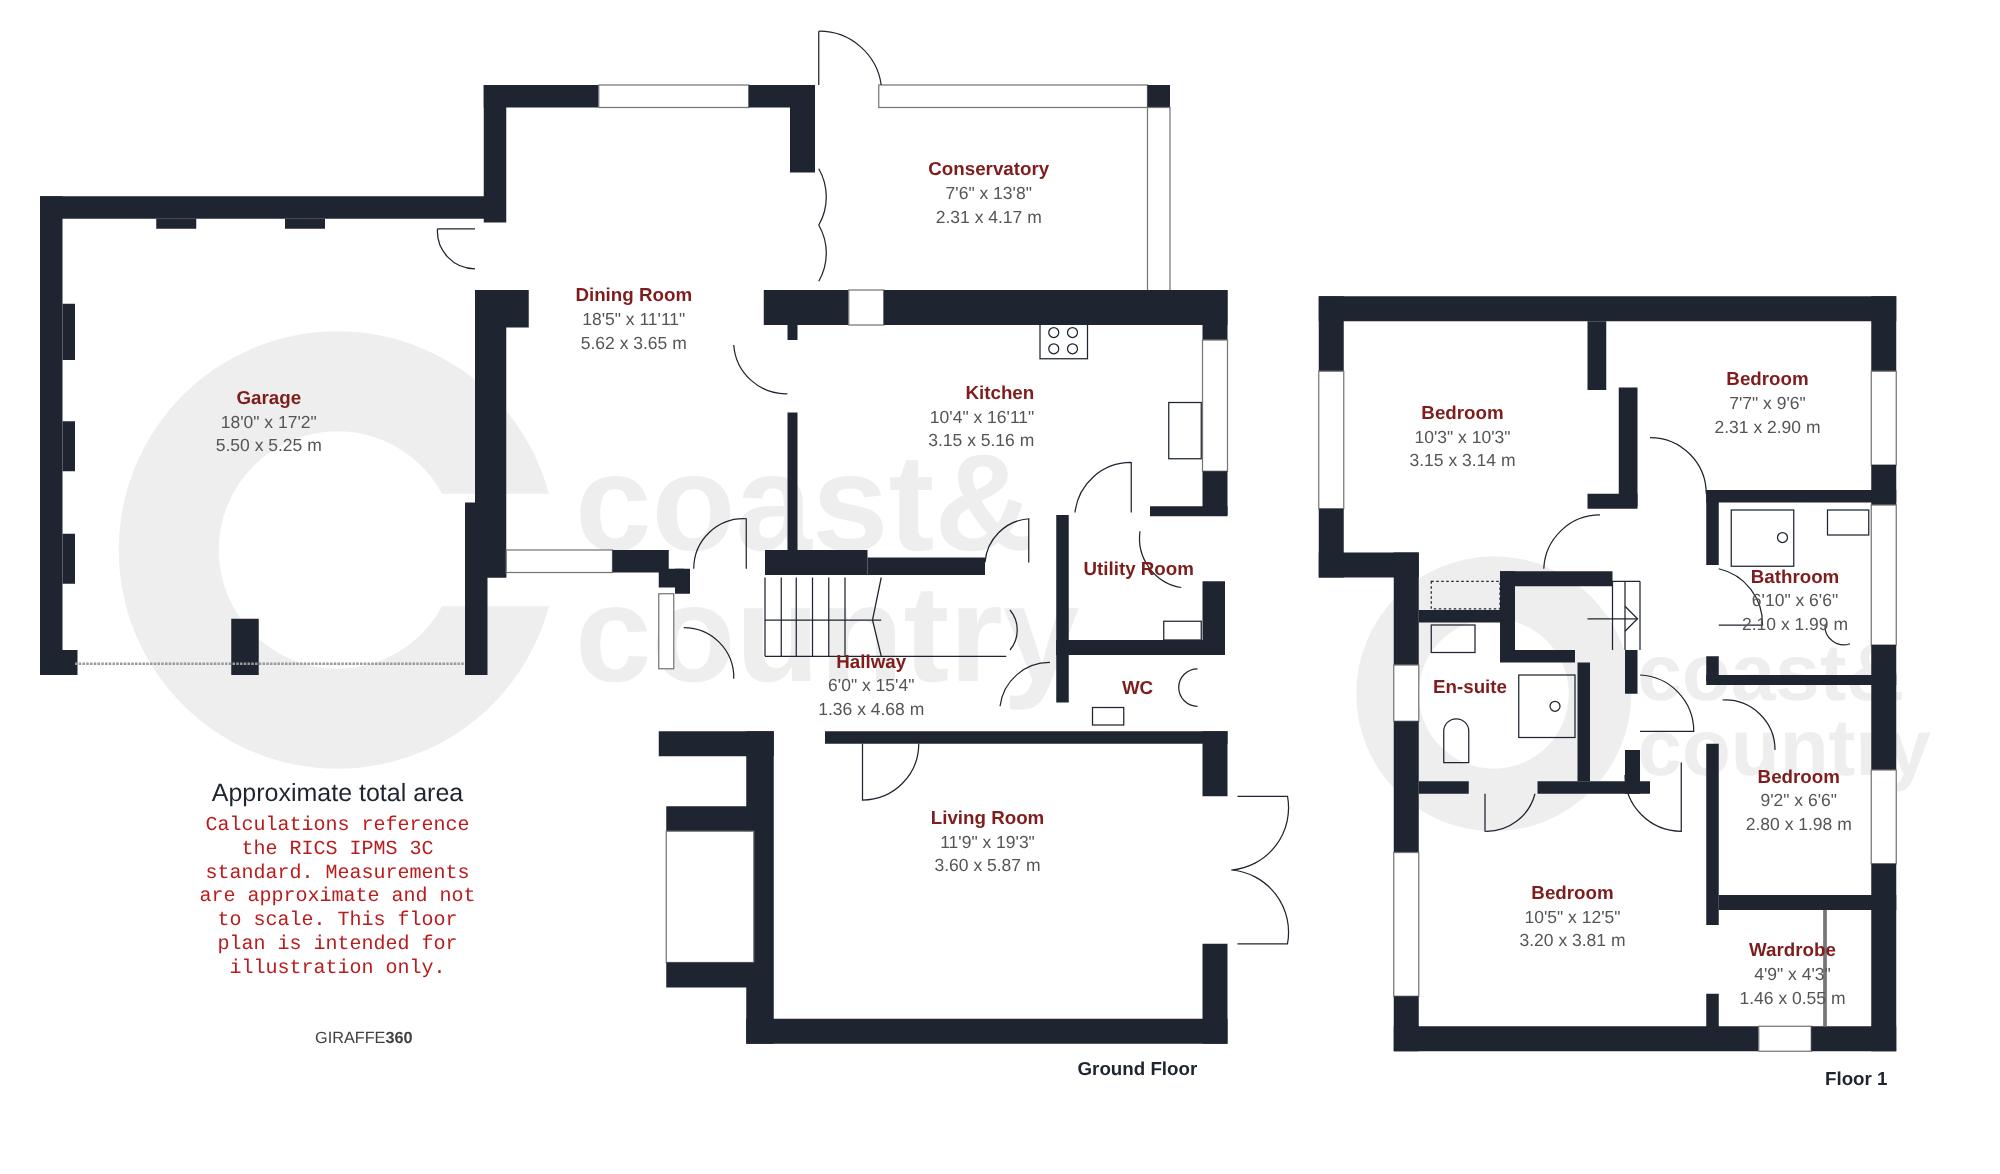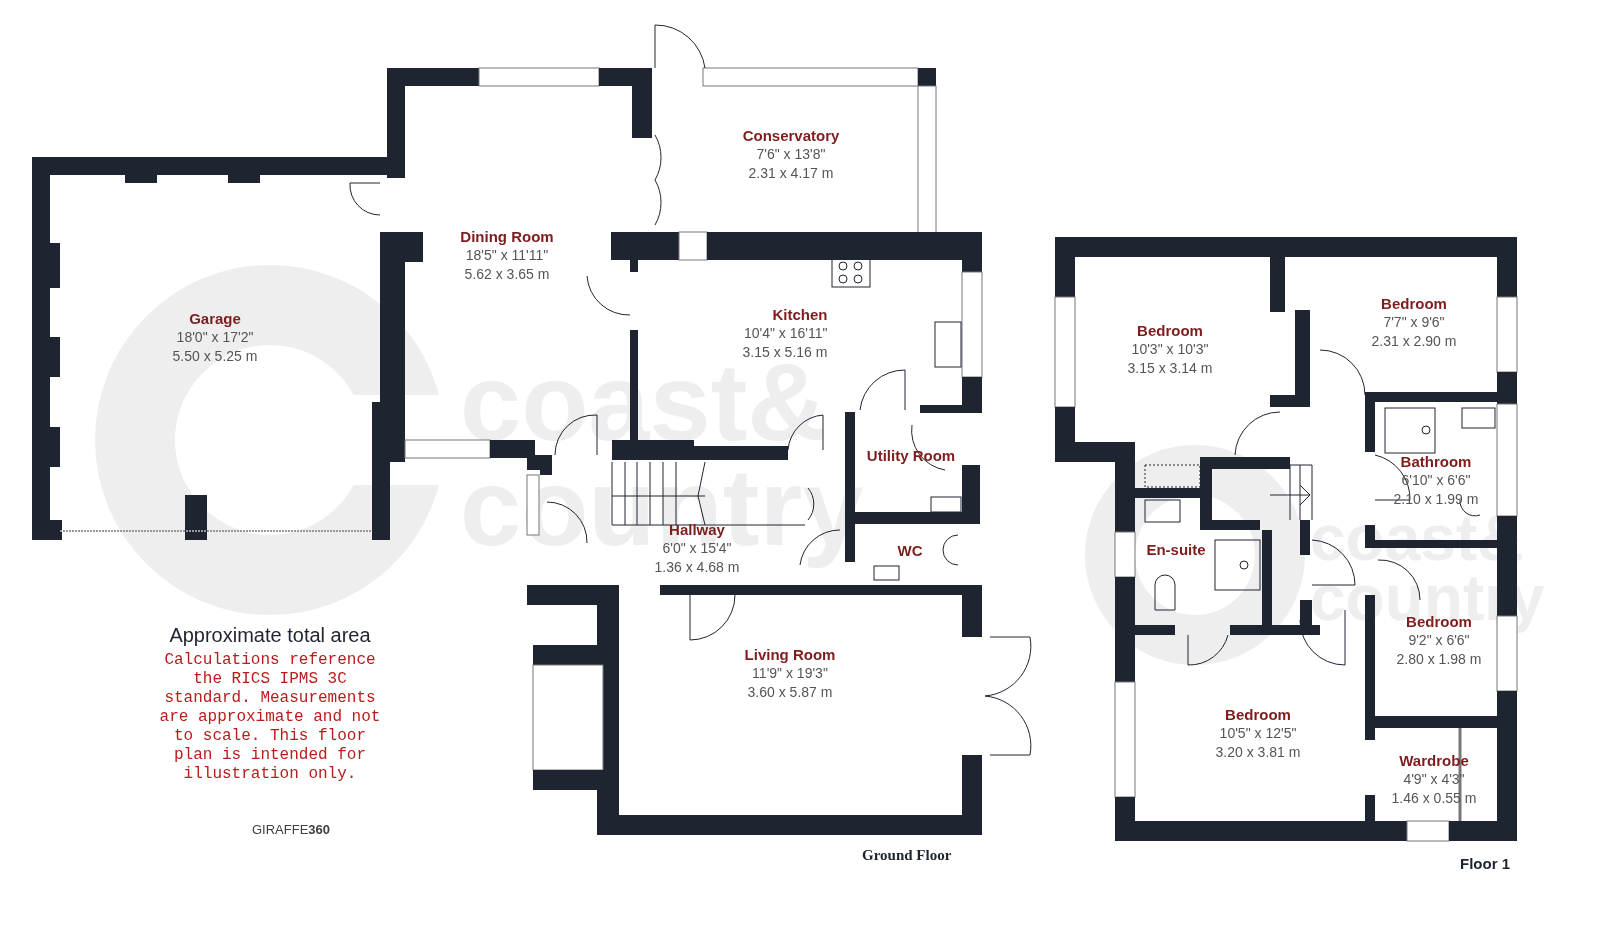--- a/index.html
+++ b/index.html
@@ -233,21 +233,21 @@
   <span class="dim">1.36 x 4.68 m</span>
 </div>
 <div class="room" style="left:910px; top:541px;">
   <span class="nm">WC</span>
 </div>
 <div class="room" style="left:790px; top:645px;">
   <span class="nm">Living Room</span>
   <span class="dim">11'9" x 19'3"</span>
   <span class="dim">3.60 x 5.87 m</span>
 </div>
-<div class="floor-label" style="left:862px; top:847px;font-family:Liberation Serif, serif;">Ground Floor</div>
+<div class="floor-label" style="left:862px; top:847px;">Ground Floor</div>
 
 <div class="room" style="left:1170px; top:321px;">
   <span class="nm">Bedroom</span>
   <span class="dim">10'3" x 10'3"</span>
   <span class="dim">3.15 x 3.14 m</span>
 </div>
 <div class="room" style="left:1414px; top:294px;">
   <span class="nm">Bedroom</span>
   <span class="dim">7'7" x 9'6"</span>
   <span class="dim">2.31 x 2.90 m</span>

